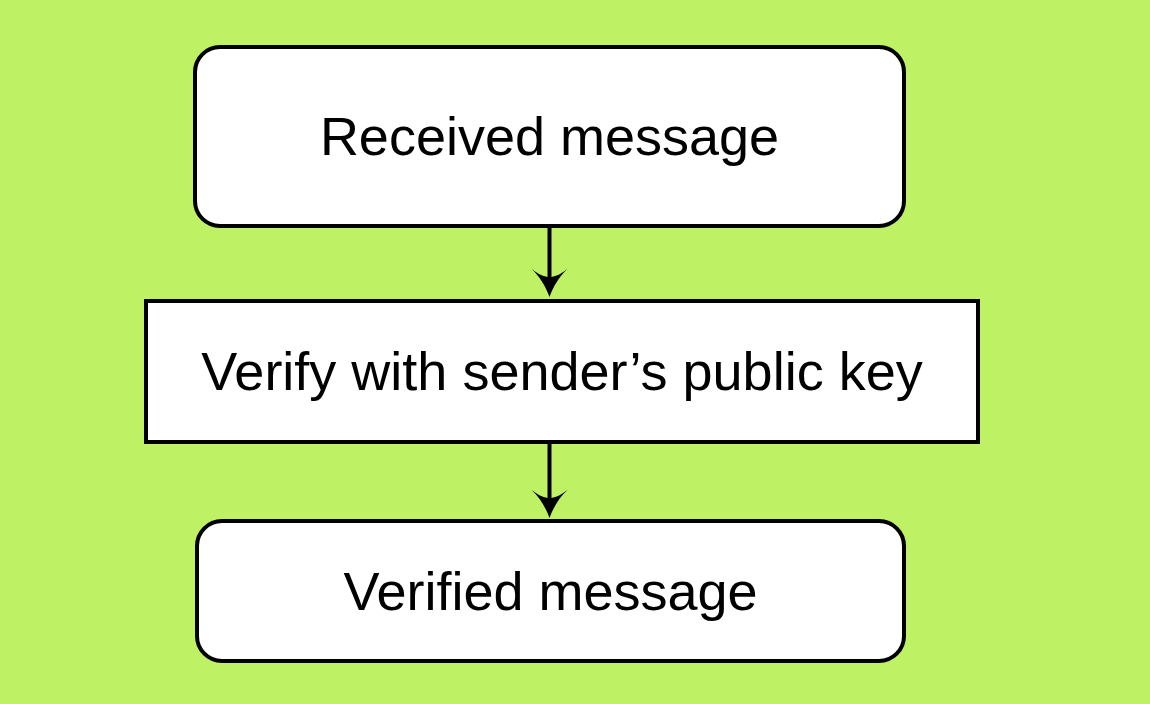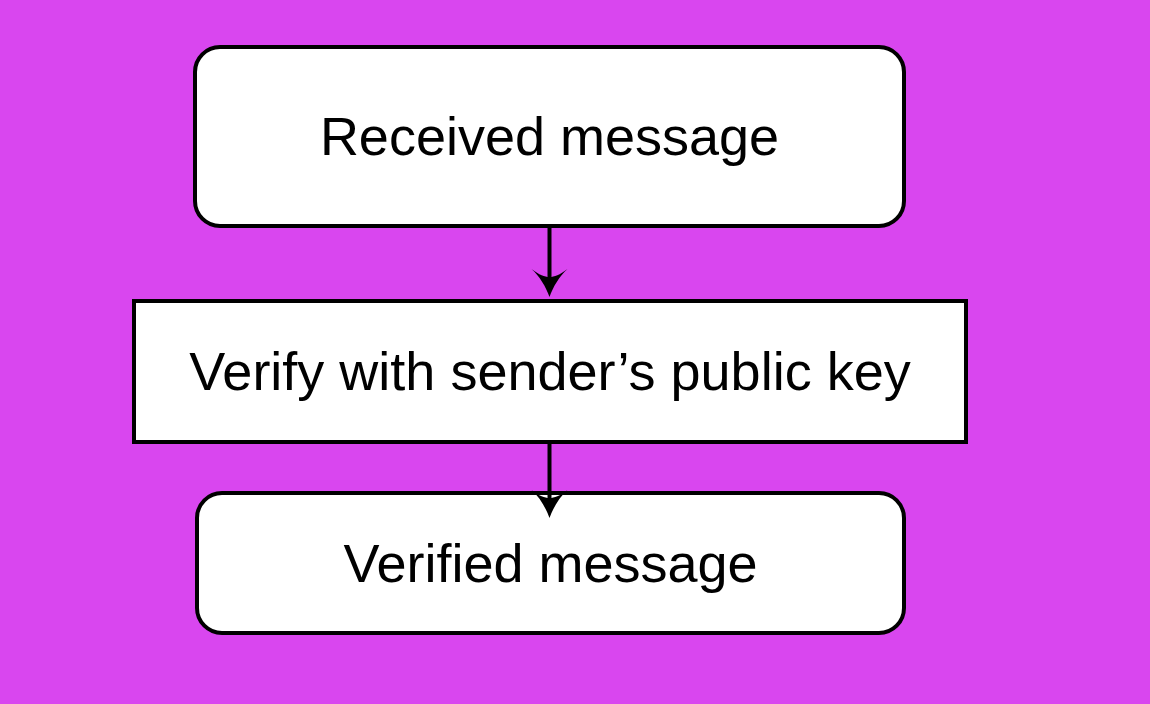--- a/index.html
+++ b/index.html
@@ -4,21 +4,21 @@
 <style>
   html, body {
     margin: 0;
     padding: 0;
     background: #ffffff;
   }
   .canvas {
     position: relative;
     width: 1150px;
     height: 704px;
-    background: #d946ef;
+    background: #bef264;
     font-family: "Liberation Sans", sans-serif;
     color: #000000;
     overflow: hidden;
   }
   .node {
     position: absolute;
     box-sizing: border-box;
     border: 4px solid #000000;
     background: #ffffff;
     display: flex;
@@ -33,28 +33,28 @@
   .node.rounded {
     border-radius: 27px;
   }
   #node-received {
     left: 193px;
     top: 45px;
     width: 713px;
     height: 183px;
   }
   #node-verify {
-    left: 132px;
+    left: 144px;
     top: 299px;
     width: 836px;
     height: 145px;
   }
   #node-verified {
     left: 195px;
-    top: 491px;
+    top: 519px;
     width: 711px;
     height: 144px;
   }
   svg.arrows {
     position: absolute;
     left: 0;
     top: 0;
     width: 1150px;
     height: 704px;
     pointer-events: none;

